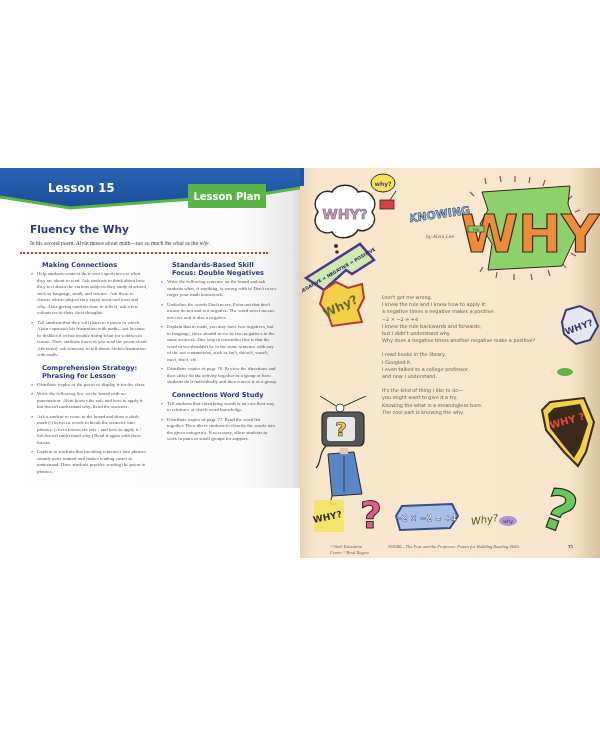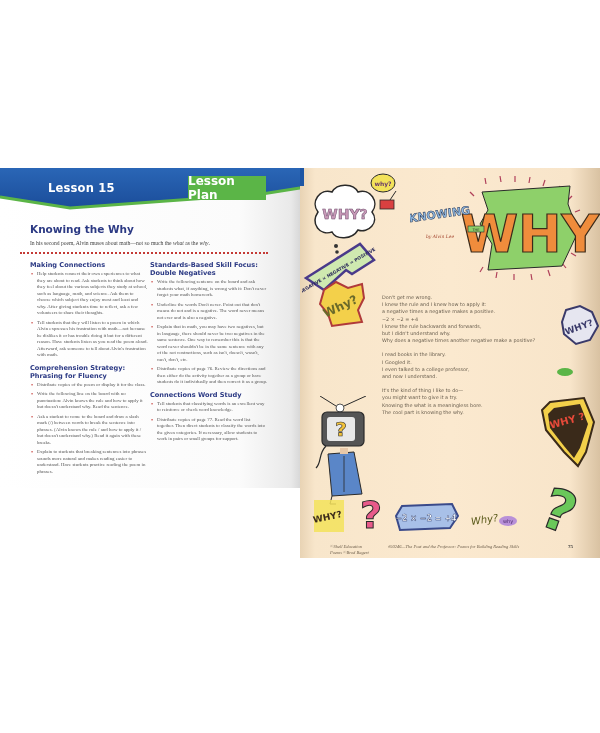--- a/index.html
+++ b/index.html
@@ -8,33 +8,33 @@
 
   .spread { position: absolute; left: 0; top: 168px; width: 600px; height: 390px; }
 
   
   .left-page { position: absolute; left: 0; top: 0; width: 300px; height: 320px;
     background: linear-gradient(90deg, #ffffff 0%, #fbfbfb 80%, #e9e9e9 97%, #d8d8d8 100%); overflow: hidden; }
   .banner { position: absolute; left: 0; top: 0; width: 300px; height: 46px; }
   .banner svg { position: absolute; left: 0; top: 0; }
   .lesson-num { position: absolute; left: 48px; top: 13px; color: #ffffff; font-family: "DejaVu Sans", sans-serif;
     font-weight: bold; font-size: 11.5px; letter-spacing: 0.2px; }
-  .lesson-plan-tab { position: absolute; left: 188px; top: 8px; width: 78px; height: 24px; background: #5bb547;
-    color: #ffffff; font-family: "DejaVu Sans", sans-serif; font-weight: bold; font-size: 12px;
+  .lesson-plan-tab { position: absolute; left: 188px; top: 16px; width: 78px; height: 24px; background: #5bb547;
+    color: #ffffff; font-family: "DejaVu Sans", sans-serif; font-weight: bold; font-size: 10px;
     display: flex; align-items: center; justify-content: center; }
   .lesson-title { position: absolute; left: 30px; top: 55px; color: #2c3a84; font-family: "DejaVu Sans", sans-serif;
     font-weight: bold; font-size: 10.5px; }
   .lesson-subtitle { position: absolute; left: 30px; top: 72px; color: #444; font-size: 5.6px; }
   .dotted-rule { position: absolute; left: 20px; top: 84px; width: 248px; border-top: 2px dotted #c43a36; }
 
   .col { position: absolute; top: 93px; width: 118px; }
   .col-left { left: 30px; }
-  .col-right { left: 150px; }
+  .col-right { left: 160px; }
   .sec-head { color: #2c3a84; font-family: "DejaVu Sans", sans-serif; font-weight: bold; font-size: 6.6px;
-    line-height: 8px; margin-bottom: 2px; }
+    line-height: 8px; margin-bottom: 2px; margin-left: 12px; }
   .sec-head.gap { margin-top: 5px; }
   ul.bullets { list-style: none; }
   ul.bullets li { position: relative; padding-left: 7px; font-size: 4.9px; line-height: 6.5px; color: #555;
     margin-bottom: 3px; }
   ul.bullets li::before { content: "•"; position: absolute; left: 1px; top: 0; color: #c43a36; font-size: 6px; }
 
   .footer-left { position: absolute; left: 18px; top: 375px; width: 270px; display: flex; font-size: 4.6px;
     color: #555; }
   .footer-left .pg { font-weight: bold; color: #333; width: 30px; font-size: 5px; }
   .footer-left .mid { font-style: italic; width: 165px; }
@@ -72,33 +72,33 @@
             <stop offset="1" stop-color="#1b4d9a"></stop>
           </linearGradient>
         </defs>
         <polygon points="0,0 300,0 300,20 262,26 70,40 0,29" fill="url(#bg1)"></polygon>
         <polyline points="0,29 70,40 262,26 300,20" fill="none" stroke="#5bb547" stroke-width="3"></polyline>
       </svg>
       <div class="lesson-num">Lesson 15</div>
       <div class="lesson-plan-tab">Lesson Plan</div>
     </div>
 
-    <div class="lesson-title">Knowing the Why</div>
+    <div class="lesson-title">Fluency the Why</div>
     <div class="lesson-subtitle">
       <span>In his second poem, Alvin muses about math—not so much the </span><i>what</i><span> as the </span><i>why</i><span>.</span>
     </div>
     <div class="dotted-rule"></div>
 
     <div class="col col-left">
       <div class="sec-head">Making Connections</div>
       <ul class="bullets">
         <li>Help students connect their own experiences to what they are about to read. Ask students to think about how they feel about the various subjects they study at school, such as language, math, and science. Ask them to choose which subject they enjoy most and least and why. After giving students time to reflect, ask a few volunteers to share their thoughts.</li>
         <li>Tell students that they will listen to a poem in which Alvin expresses his frustration with math—not because he dislikes it or has trouble doing it but for a different reason. Have students listen as you read the poem aloud. Afterward, ask someone to tell about Alvin's frustration with math.</li>
       </ul>
-      <div class="sec-head gap">Comprehension Strategy: Phrasing for Fluency</div>
+      <div class="sec-head gap">Comprehension Strategy: Phrasing for Lesson</div>
       <ul class="bullets">
         <li>Distribute copies of the poem or display it for the class.</li>
         <li>Write the following line on the board with no punctuation: Alvin knows the rule and how to apply it but doesn't understand why. Read the sentence.</li>
         <li>Ask a student to come to the board and draw a slash mark (/) between words to break the sentence into phrases. (Alvin knows the rule / and how to apply it / but doesn't understand why.) Read it again with these breaks.</li>
         <li>Explain to students that breaking sentences into phrases sounds more natural and makes reading easier to understand. Have students practice reading the poem in phrases.</li>
       </ul>
     </div>
 
     <div class="col col-right">
       <div class="sec-head">Standards-Based Skill Focus: Double Negatives</div>

